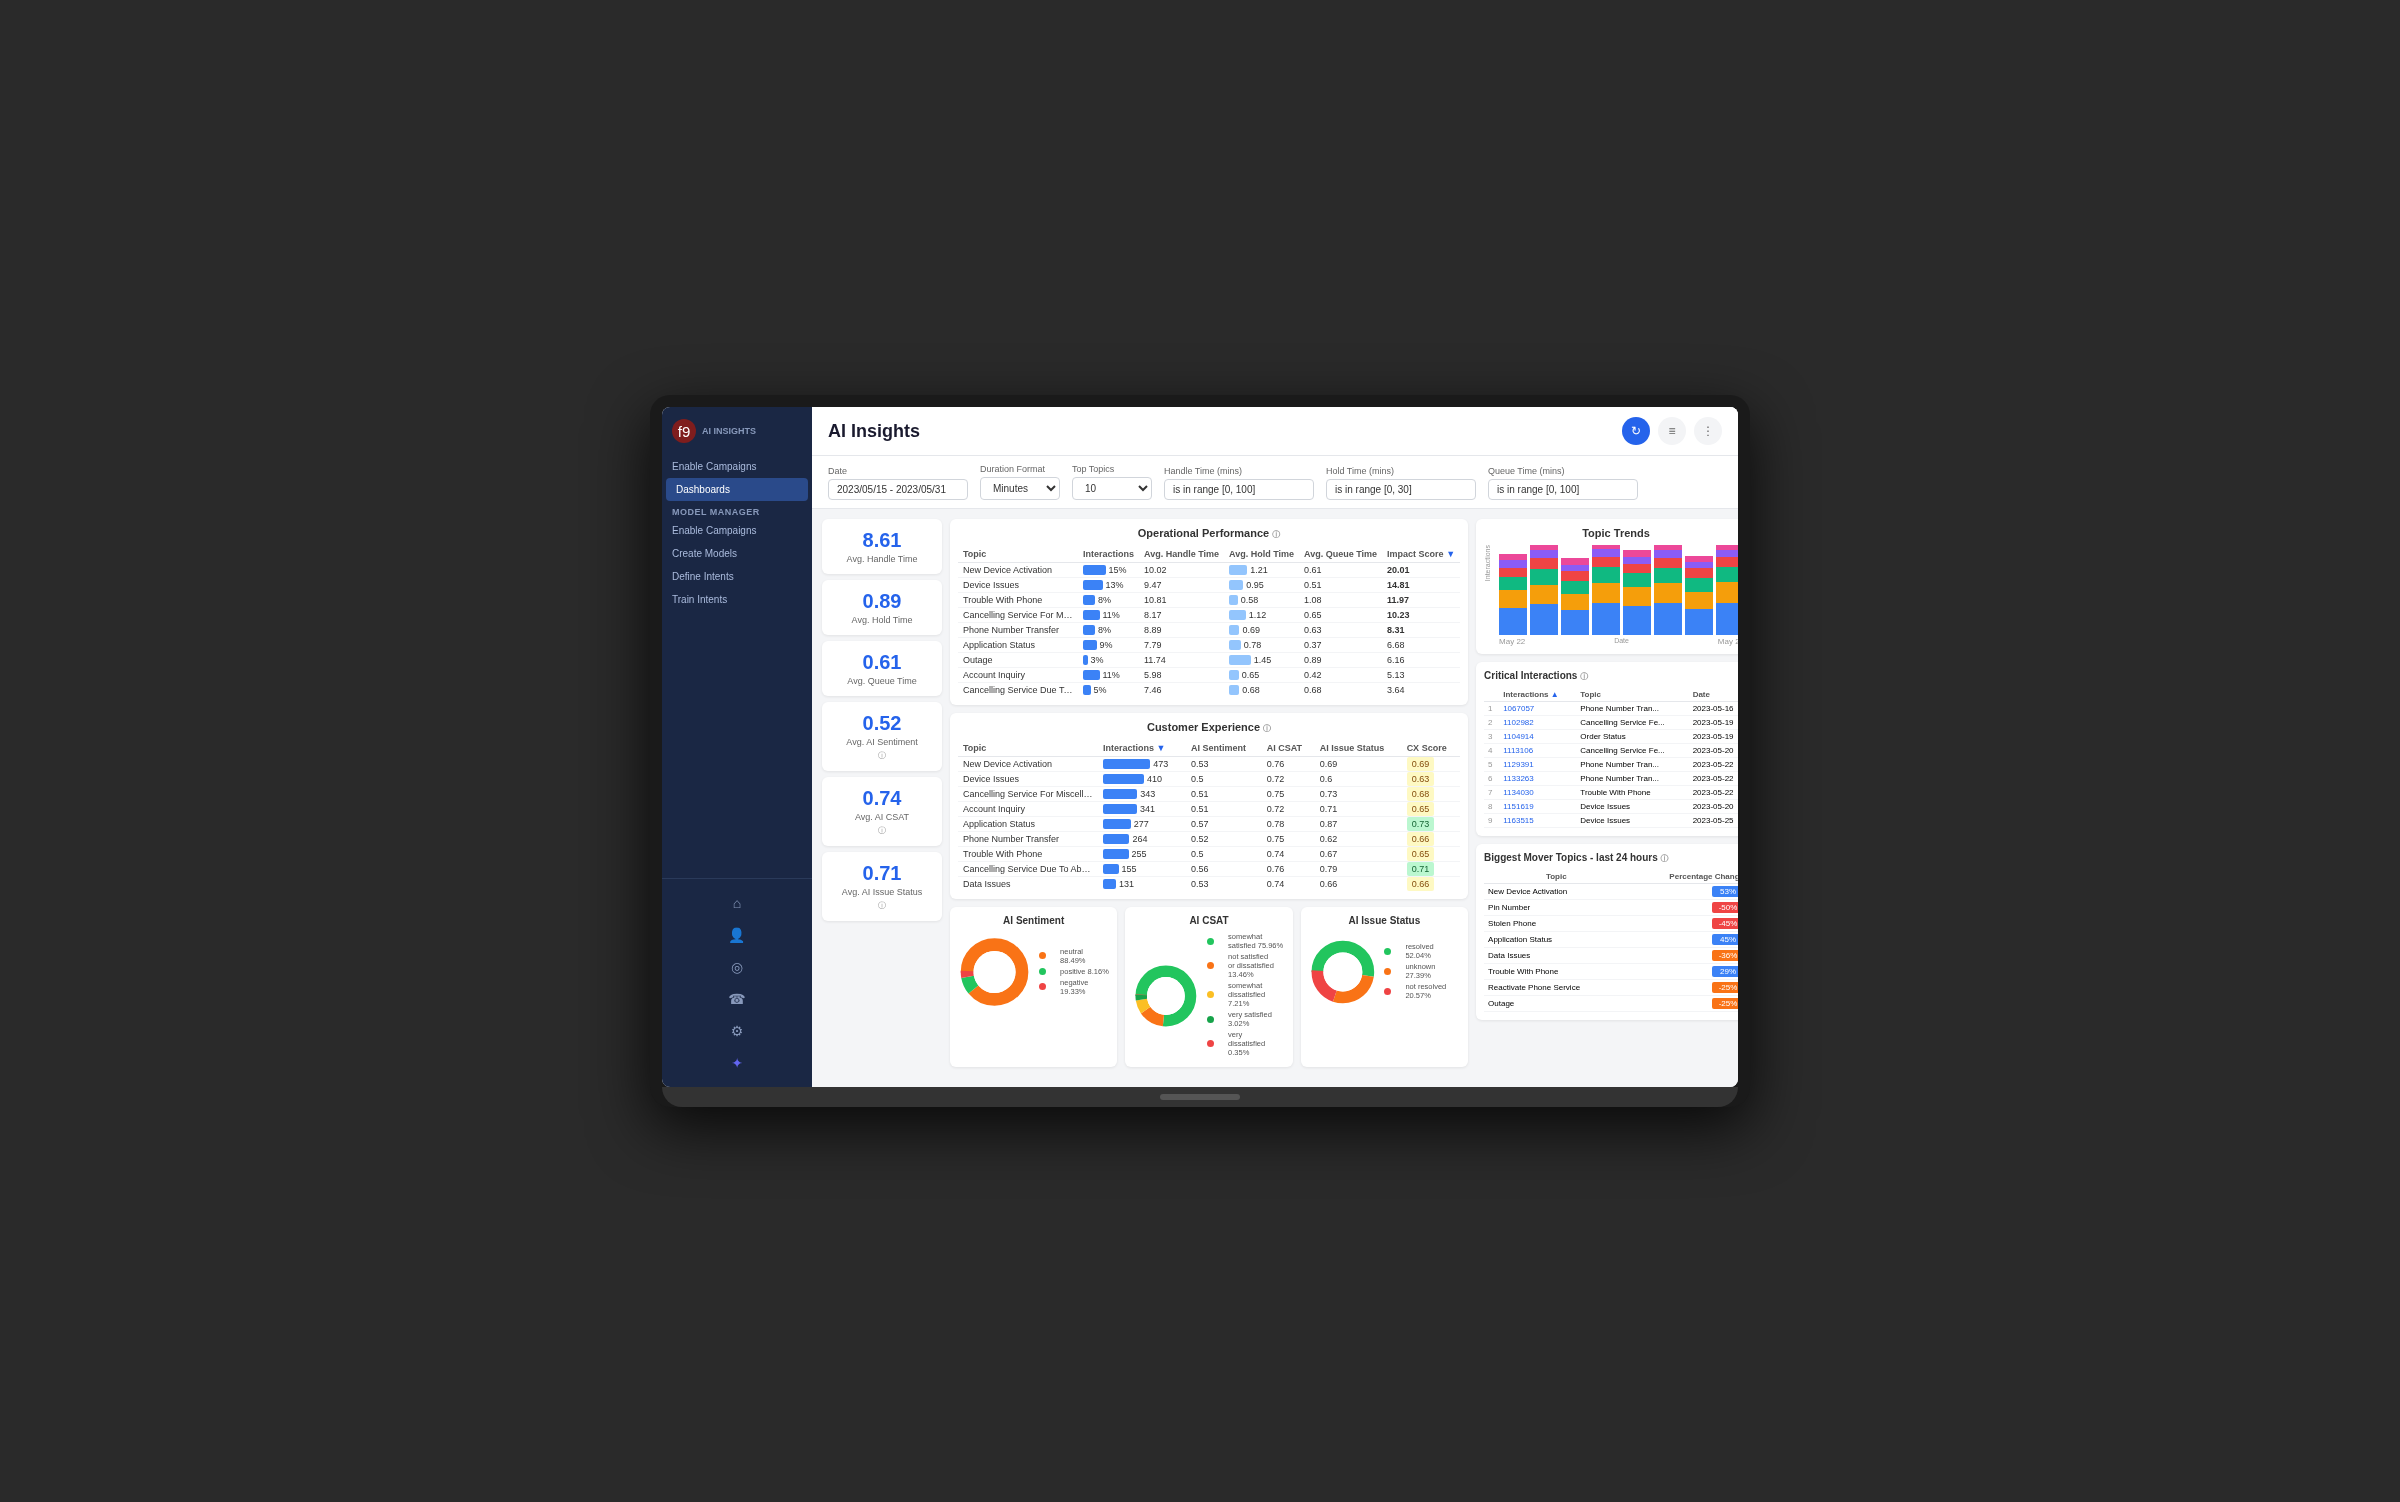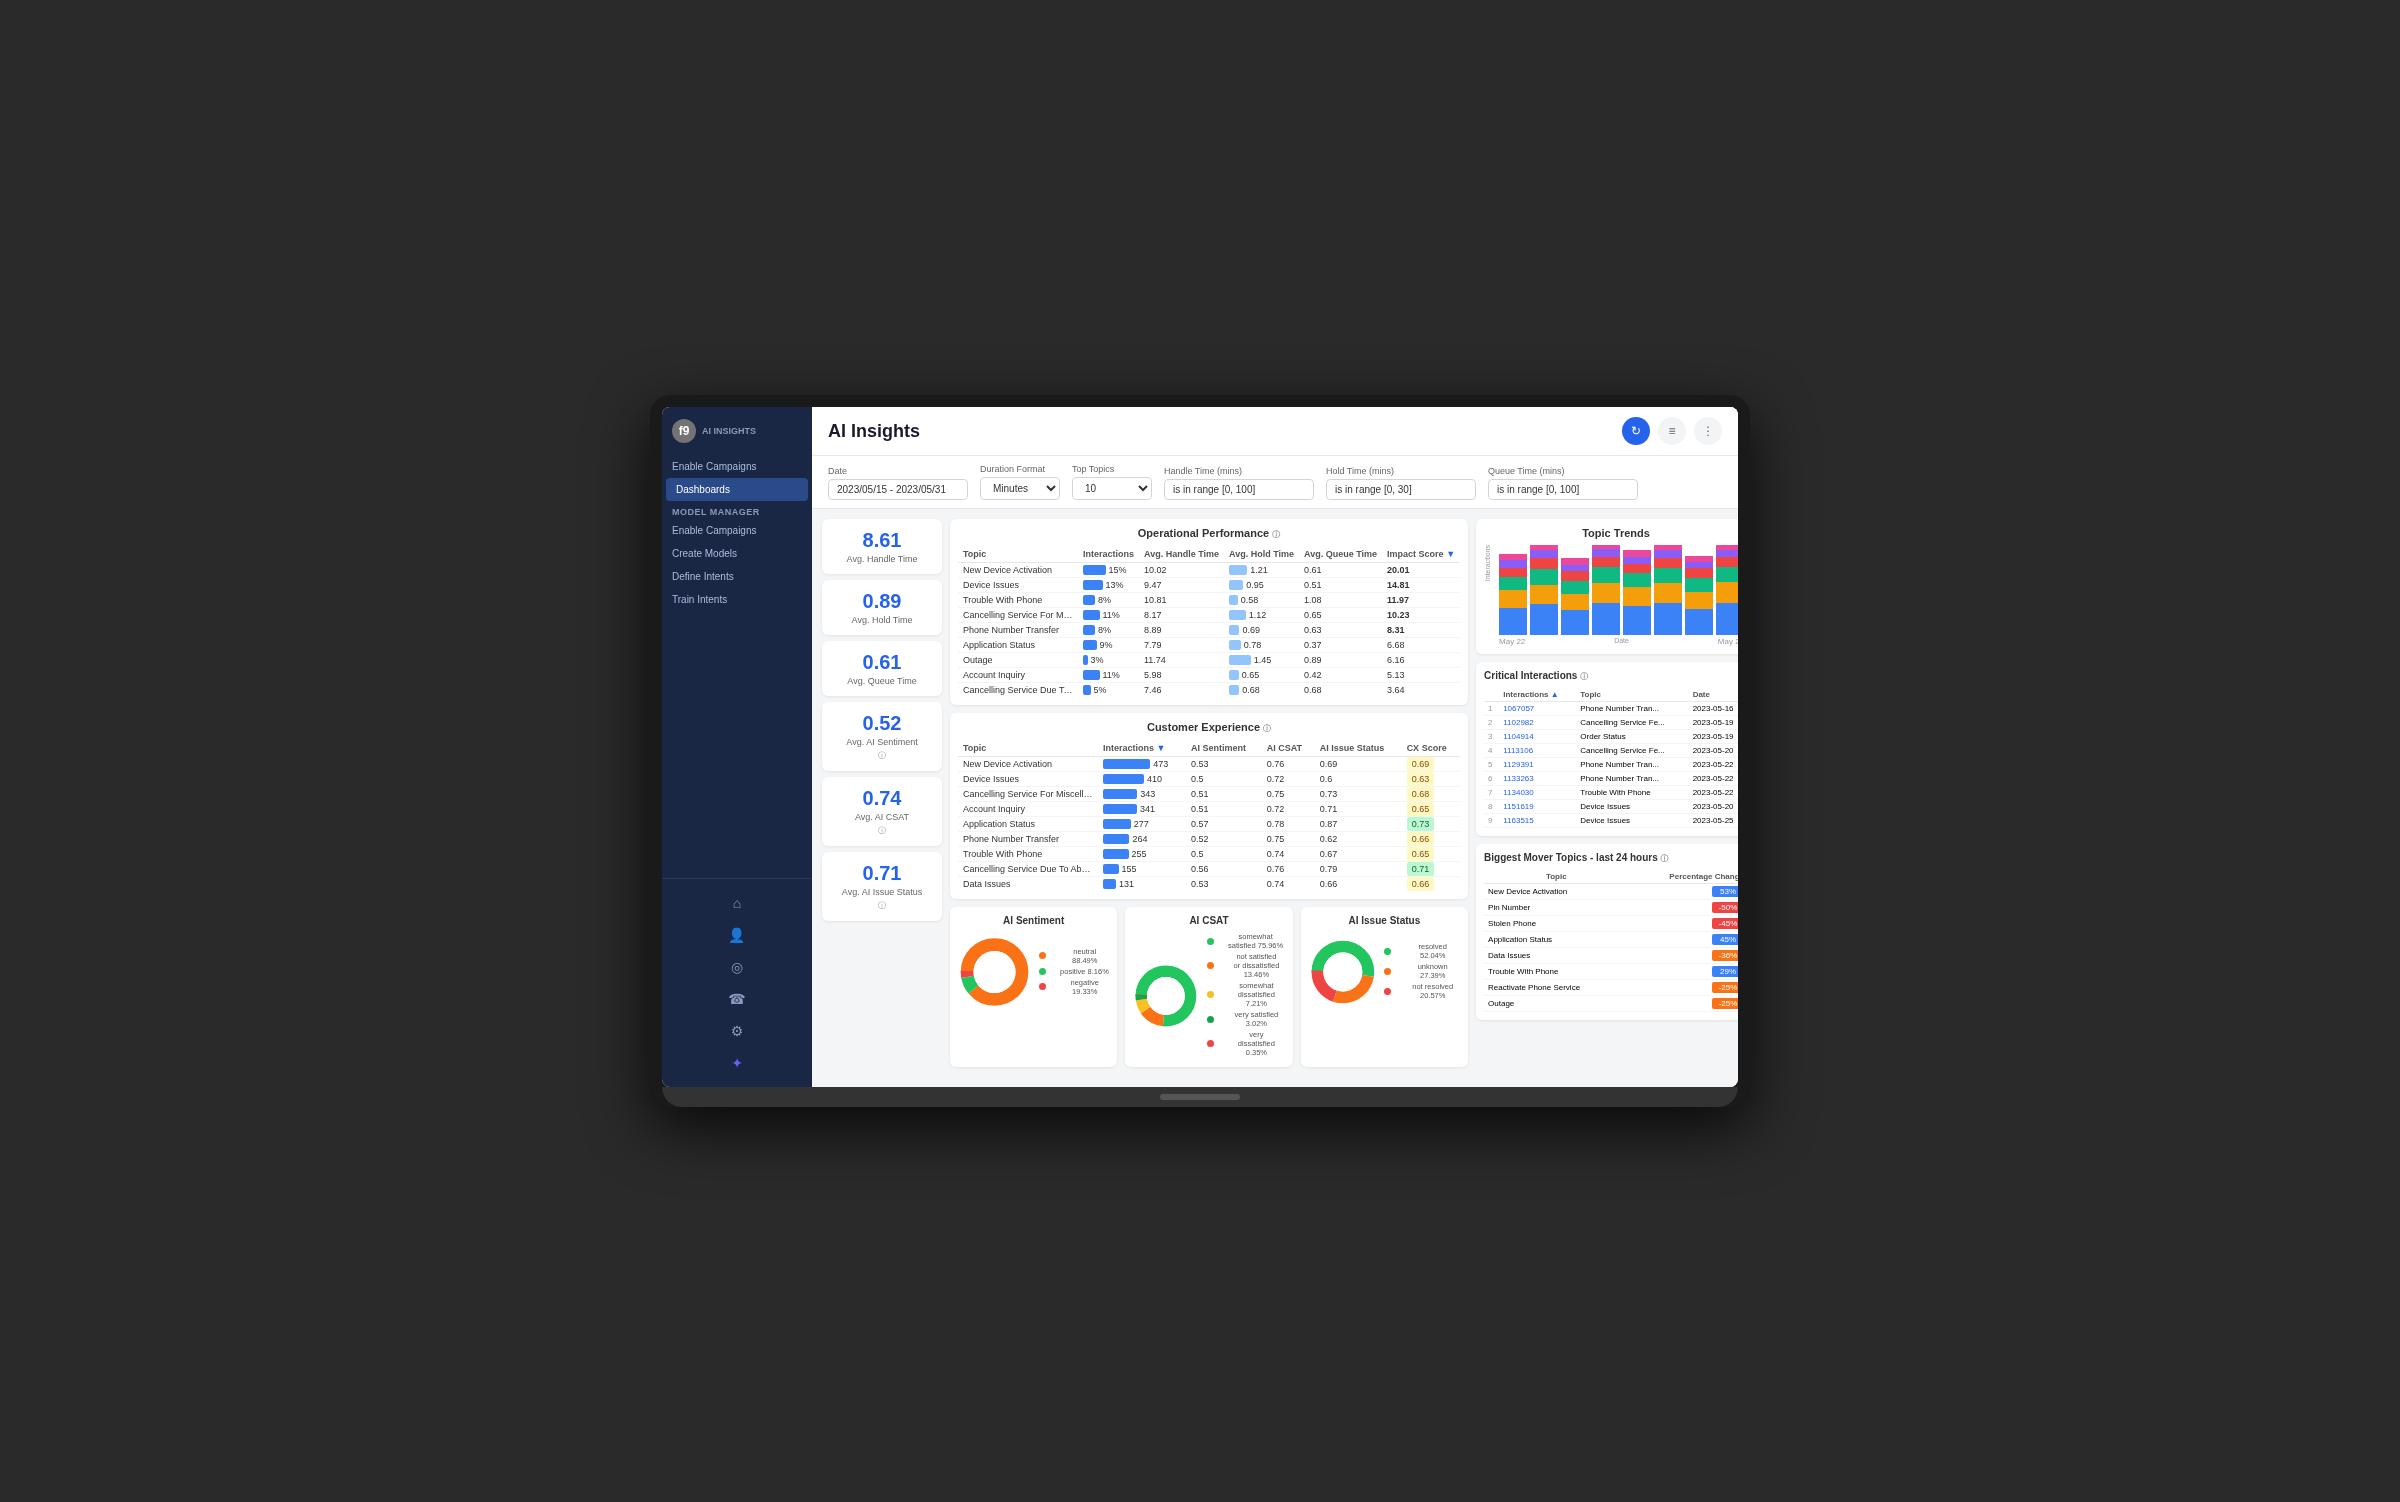--- a/index.html
+++ b/index.html
@@ -52,28 +52,28 @@
     }
     .sidebar-logo {
       padding: 12px 10px;
       display: flex;
       align-items: center;
       gap: 6px;
     }
     .logo-icon {
       width: 24px;
       height: 24px;
-      background: #737373;
+      background: #7f1d1d;
       border-radius: 50%;
       display: flex;
       align-items: center;
       justify-content: center;
       color: white;
-      font-weight: bold;
-      font-size: 12px;
+      font-weight: normal;
+      font-size: 15px;
     }
     .sidebar-section-title {
       color: #8899bb;
       font-size: 9px;
       font-weight: 600;
       padding: 6px 10px 2px;
       text-transform: uppercase;
       letter-spacing: 0.5px;
     }
     .sidebar-item {
@@ -290,21 +290,21 @@
       text-align: center;
     }
     .donut-title { font-size: 10px; font-weight: 600; margin-bottom: 6px; color: #333; }
     .donut-container {
       display: flex;
       align-items: center;
       justify-content: center;
       gap: 8px;
     }
     .donut-legend { text-align: left; font-size: 7.5px; color: #555; }
-    .legend-item { display: flex; align-items: center; gap: 14px; margin-bottom: 2px; text-align: center; }
+    .legend-item { display: flex; align-items: center; gap: 14px; margin-bottom: 2px; }
     .legend-dot { width: 7px; height: 7px; border-radius: 50%; flex-shrink: 0; }
 
     
     .critical-card {
       background: white;
       border-radius: 6px;
       padding: 8px;
       box-shadow: 0 1px 3px rgba(0,0,0,0.08);
     }
     .critical-title { font-size: 10px; font-weight: 600; margin-bottom: 6px; color: #333; }

